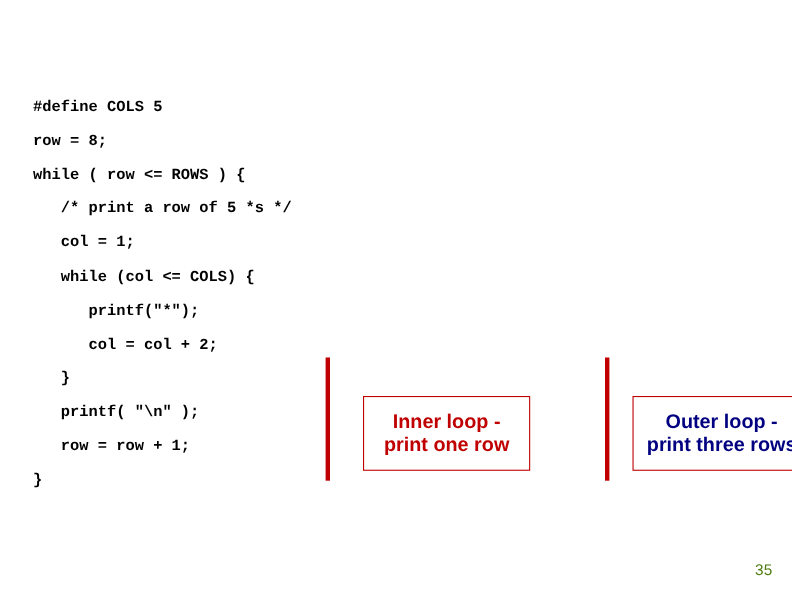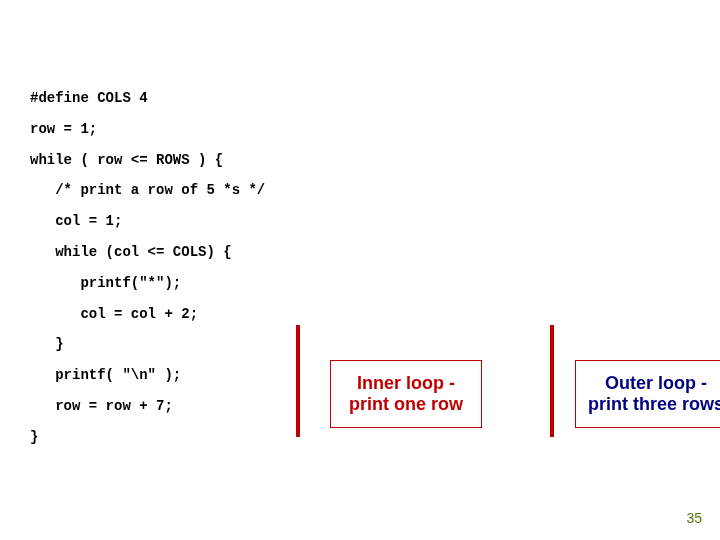--- a/index.html
+++ b/index.html
@@ -68,31 +68,31 @@
     bottom: 14px;
     font-family: Arial, sans-serif;
     font-size: 14px;
     color: #4d7c0f;
   }
 </style>
 </head>
 <body>
 
 <div class="code-area">
-  <div class="code-line">#define COLS 4</div>
-  <div class="code-line">row = 1;</div>
+  <div class="code-line">#define COLS 5</div>
+  <div class="code-line">row = 8;</div>
   <div class="code-line">while ( row &lt;= ROWS ) {</div>
   <div class="code-line">   /* print a row of 5 *s */</div>
   <div class="code-line">   col = 1;</div>
   <div class="code-line">   while (col &lt;= COLS) {</div>
   <div class="code-line">      printf("*");</div>
   <div class="code-line">      col = col + 2;</div>
   <div class="code-line">   }</div>
   <div class="code-line">   printf( "\n" );</div>
-  <div class="code-line">   row = row + 7;</div>
+  <div class="code-line">   row = row + 1;</div>
   <div class="code-line">}</div>
 </div>
 
 <div class="red-bar-inner"></div>
 <div class="red-bar-outer"></div>
 
 <div class="box inner">Inner loop - print one row</div>
 <div class="box outer">Outer loop - print three rows</div>
 
 <div class="page-num">35</div>

